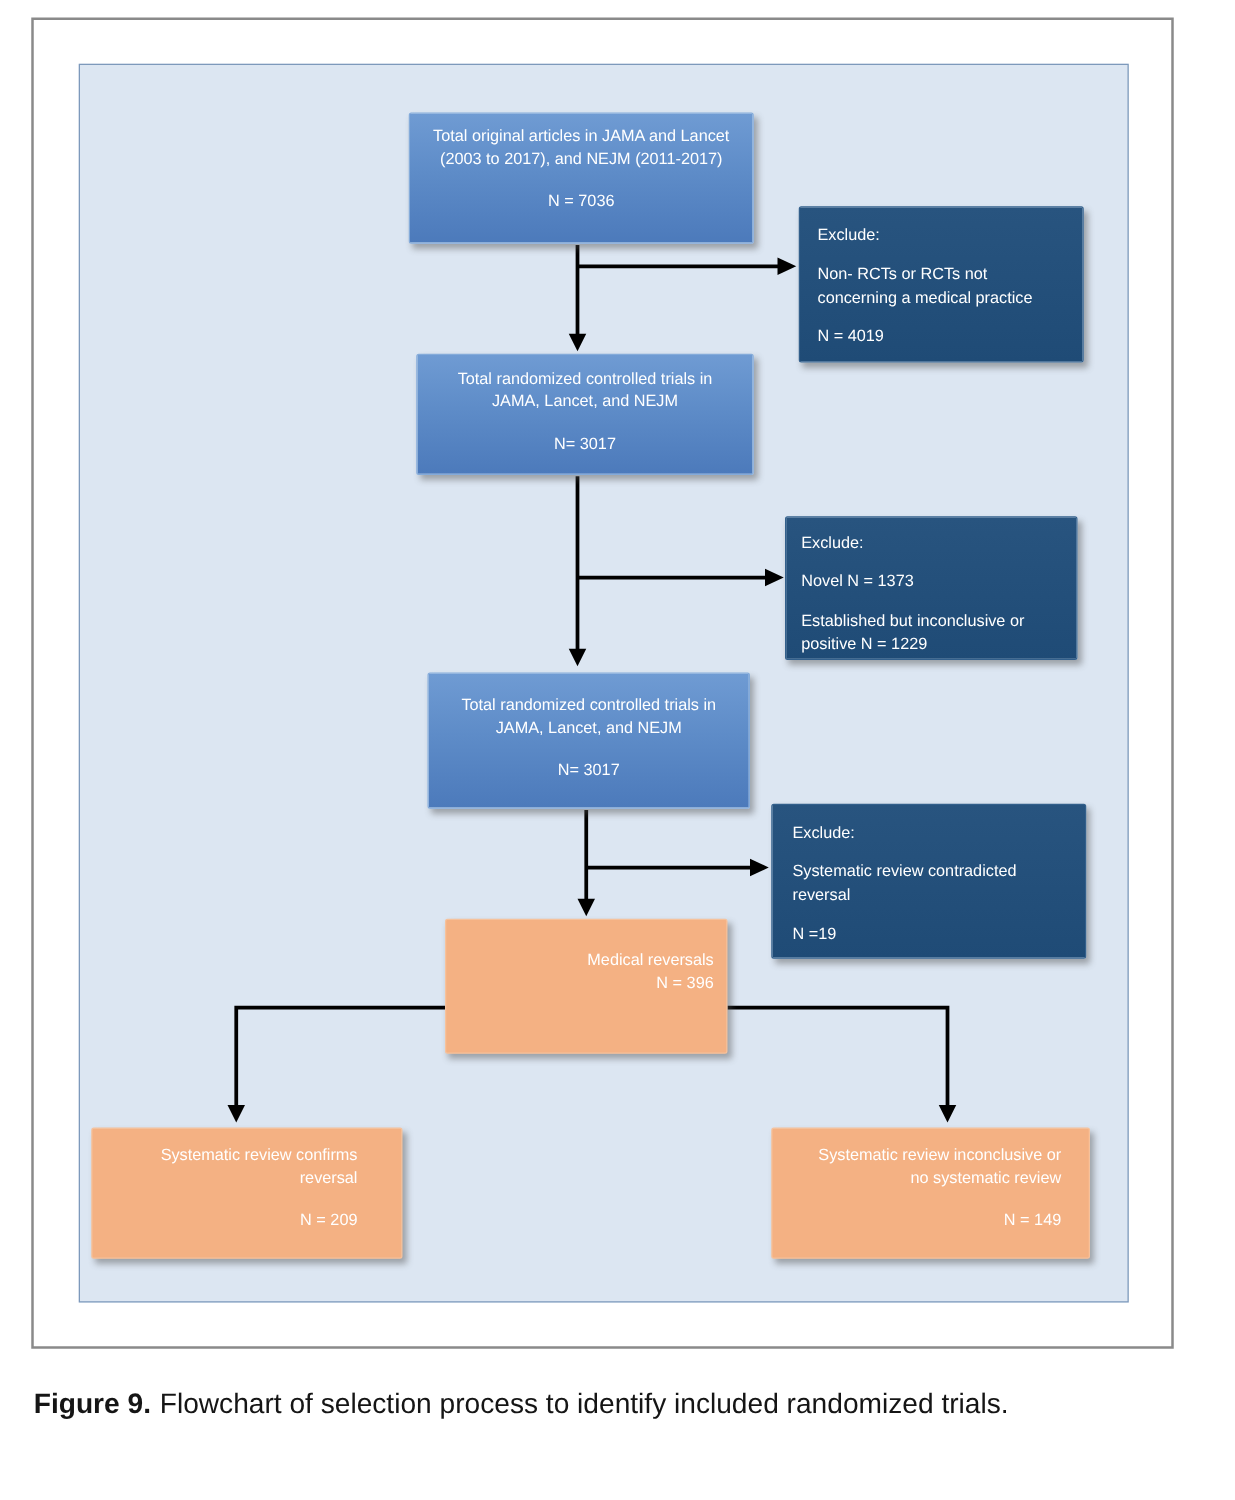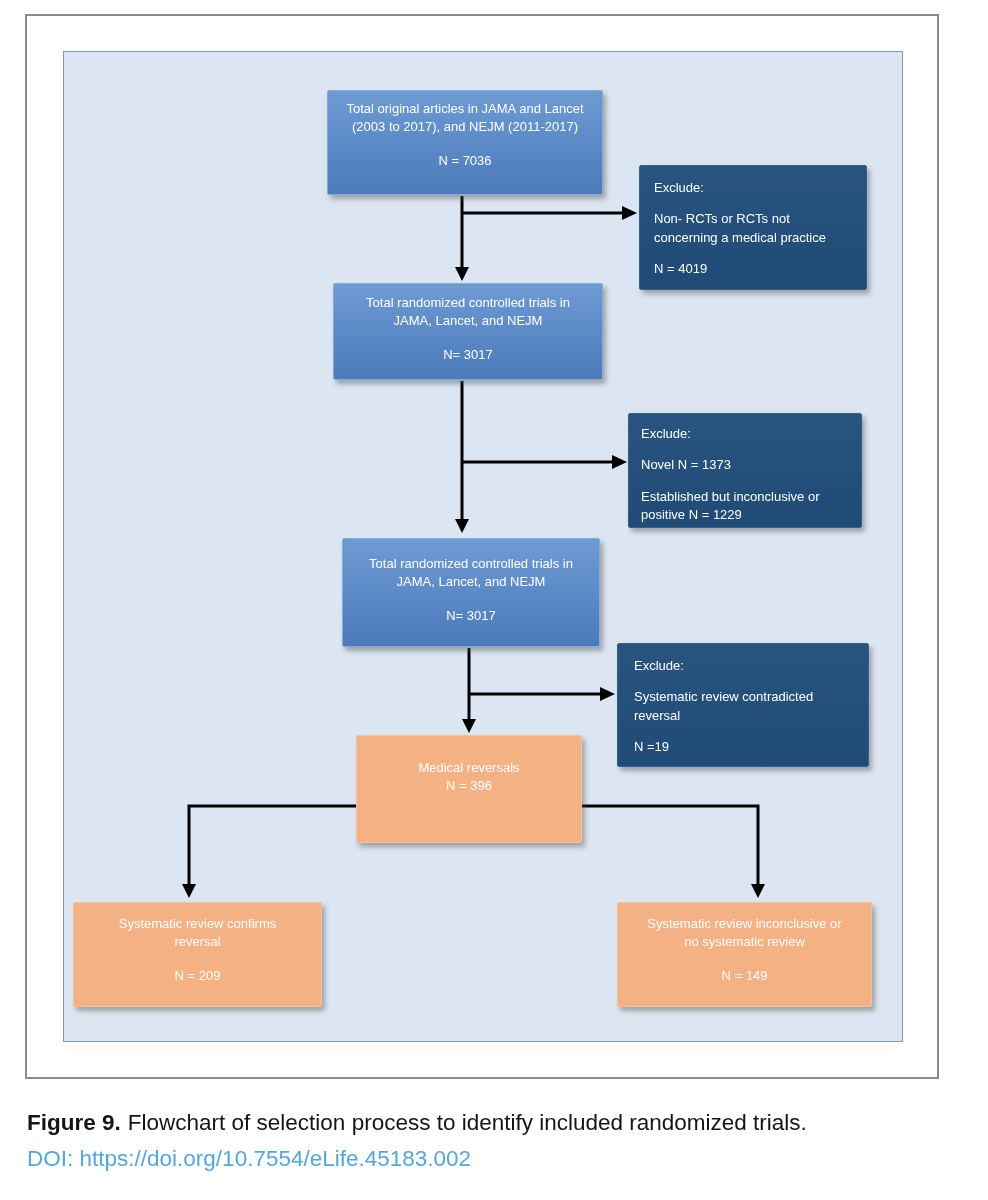--- a/index.html
+++ b/index.html
@@ -30,21 +30,21 @@
     text-align:center;
   }
   .navy{
     background:linear-gradient(180deg,#28547f 0%,#1f4b76 100%);
     border:1px solid #33608c;
     text-align:left;
   }
   .orange{
     background:#f4b183;
     border:1px solid #f6c29c;
-    text-align:center;
+    text-align:right;
   }
   .node-n{margin-top:15px;}
   .node-n.tight{margin-top:0;}
   .para{margin-top:13px;}
   .arrows{position:absolute;left:0;top:0;width:988px;height:1200px;pointer-events:none;}
   .arrows line,.arrows polyline{stroke:#000000;stroke-width:3;fill:none;}
   .arrows polygon{fill:#000000;stroke:none;}
   .caption{
     position:absolute;left:27px;top:1106px;width:940px;
     font-size:22.5px;line-height:34px;color:#151515;
@@ -135,19 +135,15 @@
 
   <div class="node orange" style="left:617px;top:902px;width:255px;height:105px;padding:12px 22px 16px;">
     <div>Systematic review inconclusive or no systematic review</div>
     <div class="node-n">N = 149</div>
   </div>
 
   <div class="caption">
     <div class="caption-line">
       <strong>Figure 9.</strong><span>Flowchart of selection process to identify included randomized trials.</span>
     </div>
-    <div class="doi-line">
-      <span>DOI:</span>
-      <a class="doi-link" href="#">https://doi.org/10.7554/eLife.45183.002</a>
-    </div>
   </div>
 
 </div>
 
 </body></html>

